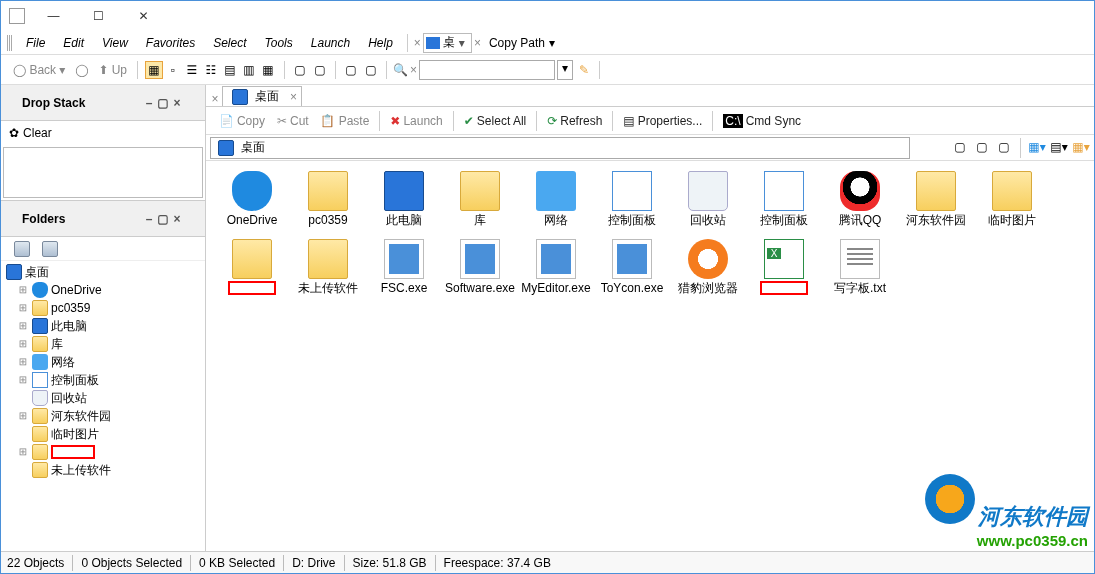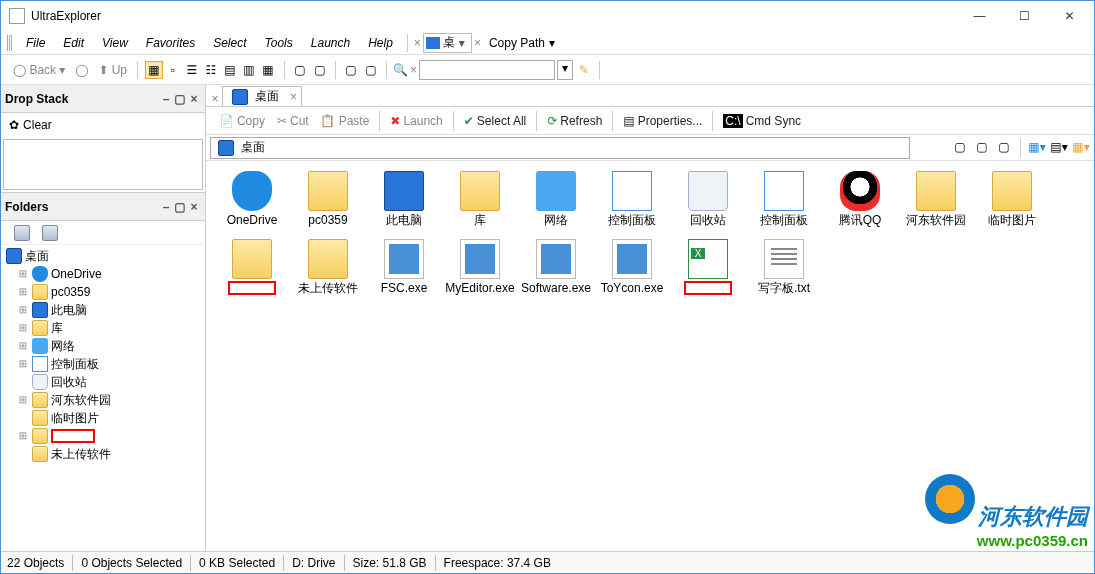--- a/index.html
+++ b/index.html
@@ -18,21 +18,21 @@
 .path-sel .dd { width: 14px; text-align: center; color: #555; }
 .copy-path { padding: 3px 6px; display: flex; align-items: flex-end; gap: 4px; }
 .toolbar { height: 30px; display: flex; align-items: center; padding: 0 6px; border-bottom: 1px solid #ddd; gap: 2px; }
 .tb-btn { display: flex; align-items: center; gap: 3px; padding: 3px 4px; color: #888; }
 .tb-group { display: flex; gap: 1px; border: 1px solid transparent; }
 .view-btn { width: 18px; height: 18px; border: 1px solid transparent; display: flex; align-items: center; justify-content: center; }
 .view-btn.active { background: #fde8a8; border-color: #e8a33d; }
 .search-box { width: 136px; height: 20px; border: 1px solid #aaa; }
 .body-area { display: flex; height: calc(100% - 30px - 24px - 30px - 22px); }
 .left-col { width: 205px; display: flex; flex-direction: column; border-right: 1px solid #ccc; }
-.panel-hdr { height: 28px; background: #f0f0f0; border-bottom: 1px solid #ccc; display: flex; align-items: center; padding: 0 4px; font-weight: bold; }
+.panel-hdr { height: 36px; background: #f0f0f0; border-bottom: 1px solid #ccc; display: flex; align-items: center; padding: 0 21px; font-weight: bold; }
 .panel-hdr .sp { flex: 1; }
 .panel-ctrl { width: 14px; text-align: center; color: #555; }
 .drop-stack { height: 80px; border-bottom: 1px solid #ccc; display: flex; flex-direction: column; }
 .ds-toolbar { height: 24px; display: flex; align-items: center; padding: 0 4px; gap: 4px; }
 .ds-area { flex: 1; border: 1px solid #bbb; margin: 2px; background: #fff; }
 .folders-panel { flex: 1; display: flex; flex-direction: column; overflow: hidden; }
 .fp-toolbar { height: 24px; display: flex; align-items: center; padding: 0 4px; gap: 6px; border-bottom: 1px solid #eee; }
 .tree { flex: 1; overflow: auto; padding: 2px 0; }
 .tree-row { display: flex; align-items: center; height: 18px; padding-left: 2px; white-space: nowrap; }
 .tree-exp { width: 12px; height: 12px; font-size: 10px; color: #888; text-align: center; line-height: 12px; }
@@ -80,21 +80,20 @@
 .ico-xlsx::after { content: "X"; color: #fff; background: #2a8e46; position: absolute; left: 2px; top: 8px; width: 14px; font-size: 10px; text-align: center; }
 .ico-txt { background: #fff; border: 1px solid #bbb; position: relative; }
 .ico-txt::before { content:""; position:absolute; left:6px; right:6px; top:8px; height:2px; background:#888; box-shadow: 0 5px 0 #888, 0 10px 0 #888, 0 15px 0 #888; }
 .ico-liebao { background: radial-gradient(circle,#fff 35%,#f57c1e 36%); border-radius: 50%; }
 </style>
 </head>
 <body>
 
 <div class="titlebar">
   <span class="icon"></span>
-  <span class="title">UltraExplorer</span>
   <div class="win-btns">
     <div class="win-btn">—</div>
     <div class="win-btn">☐</div>
     <div class="win-btn close">✕</div>
   </div>
 </div>
 
 <div class="menubar">
   <span class="grip"></span>
   <span class="menu-item">File</span>
@@ -376,29 +375,33 @@
           <div class="file-item">
             <div class="fi-icon ico-folder"></div>
             <div class="fi-label">未上传软件</div>
           </div>
           <div class="file-item">
             <div class="fi-icon ico-exe"></div>
             <div class="fi-label">FSC.exe</div>
           </div>
           <div class="file-item">
             <div class="fi-icon ico-exe"></div>
+            <div class="fi-label">Software.exe</div>
+          </div>
+          <div class="file-item">
+            <div class="fi-icon ico-exe"></div>
             <div class="fi-label">MyEditor.exe</div>
-          </div>
-          <div class="file-item">
-            <div class="fi-icon ico-exe"></div>
-            <div class="fi-label">Software.exe</div>
           </div>
           <div class="file-item">
             <div class="fi-icon ico-exe"></div>
             <div class="fi-label">ToYcon.exe</div>
+          </div>
+          <div class="file-item">
+            <div class="fi-icon ico-liebao"></div>
+            <div class="fi-label">猎豹浏览器</div>
           </div>
           <div class="file-item">
             <div class="fi-icon ico-xlsx"></div>
             <div class="fi-label redbox"></div>
           </div>
           <div class="file-item">
             <div class="fi-icon ico-txt"></div>
             <div class="fi-label">写字板.txt</div>
           </div>
         </div>

